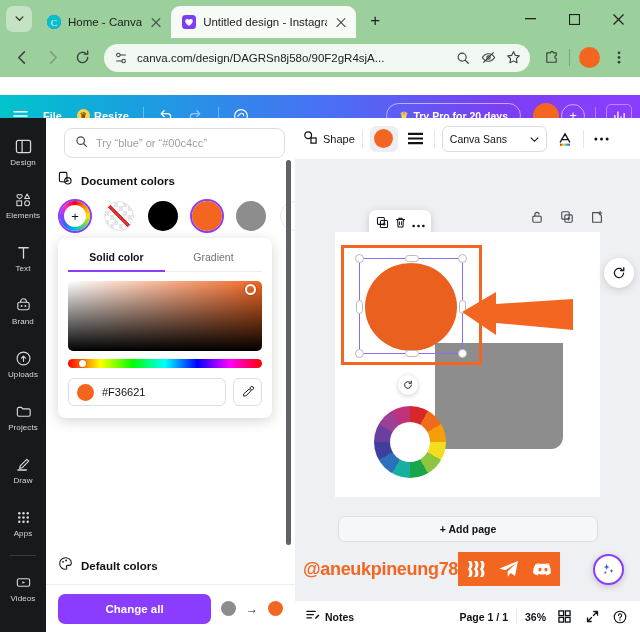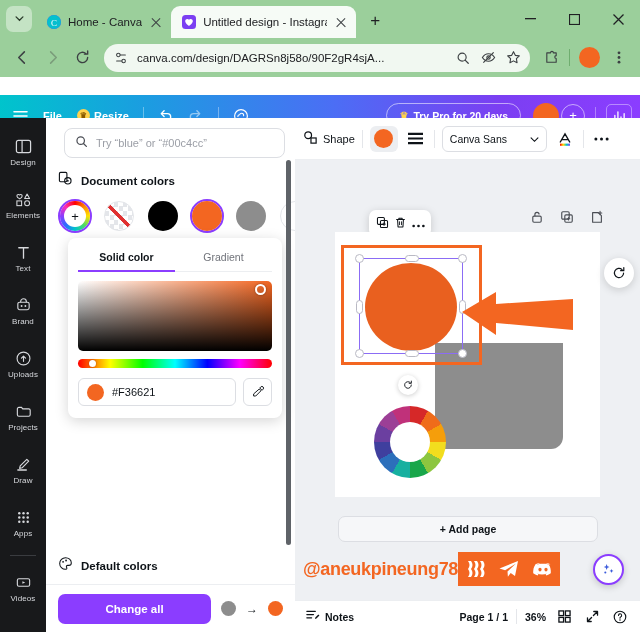--- a/index.html
+++ b/index.html
@@ -127,21 +127,21 @@
   }
   .sw-rainbow-in { width:22px; height:22px; border-radius:50%; background:#fff; display:flex; align-items:center; justify-content:center; font-size:13px; color:#0e1318; }
   .sw-none {
     background:
       linear-gradient(45deg, transparent 46%, #e03131 46%, #e03131 54%, transparent 54%),
       repeating-conic-gradient(#fff 0 25%, #e4e6ea 0 50%) 0 0/9px 9px;
     border:1px solid #e4e6ea;
   }
 
   .picker-card {
-    position:absolute; left:68px; top:238px; width:214px;
+    position:absolute; left:58px; top:238px; width:214px;
     background:#fff; border-radius:8px; box-shadow:0 3px 14px rgba(0,0,0,.17);
     padding:8px 10px 12px 10px; z-index:6;
   }
   .tabs2 { display:flex; }
   .tab2 { flex:1 1 0; text-align:center; font-size:10.5px; padding:5px 0 7px 0; color:#70737a; }
   .tab2.active { color:#0e1318; font-weight:700; border-bottom:2px solid #8b3dff; }
   .tab2.idle { border-bottom:1px solid #eceef1;text-align:center; }
   .sv-area {
     height:70px; margin-top:9px; border-radius:5px; position:relative;
     background:

